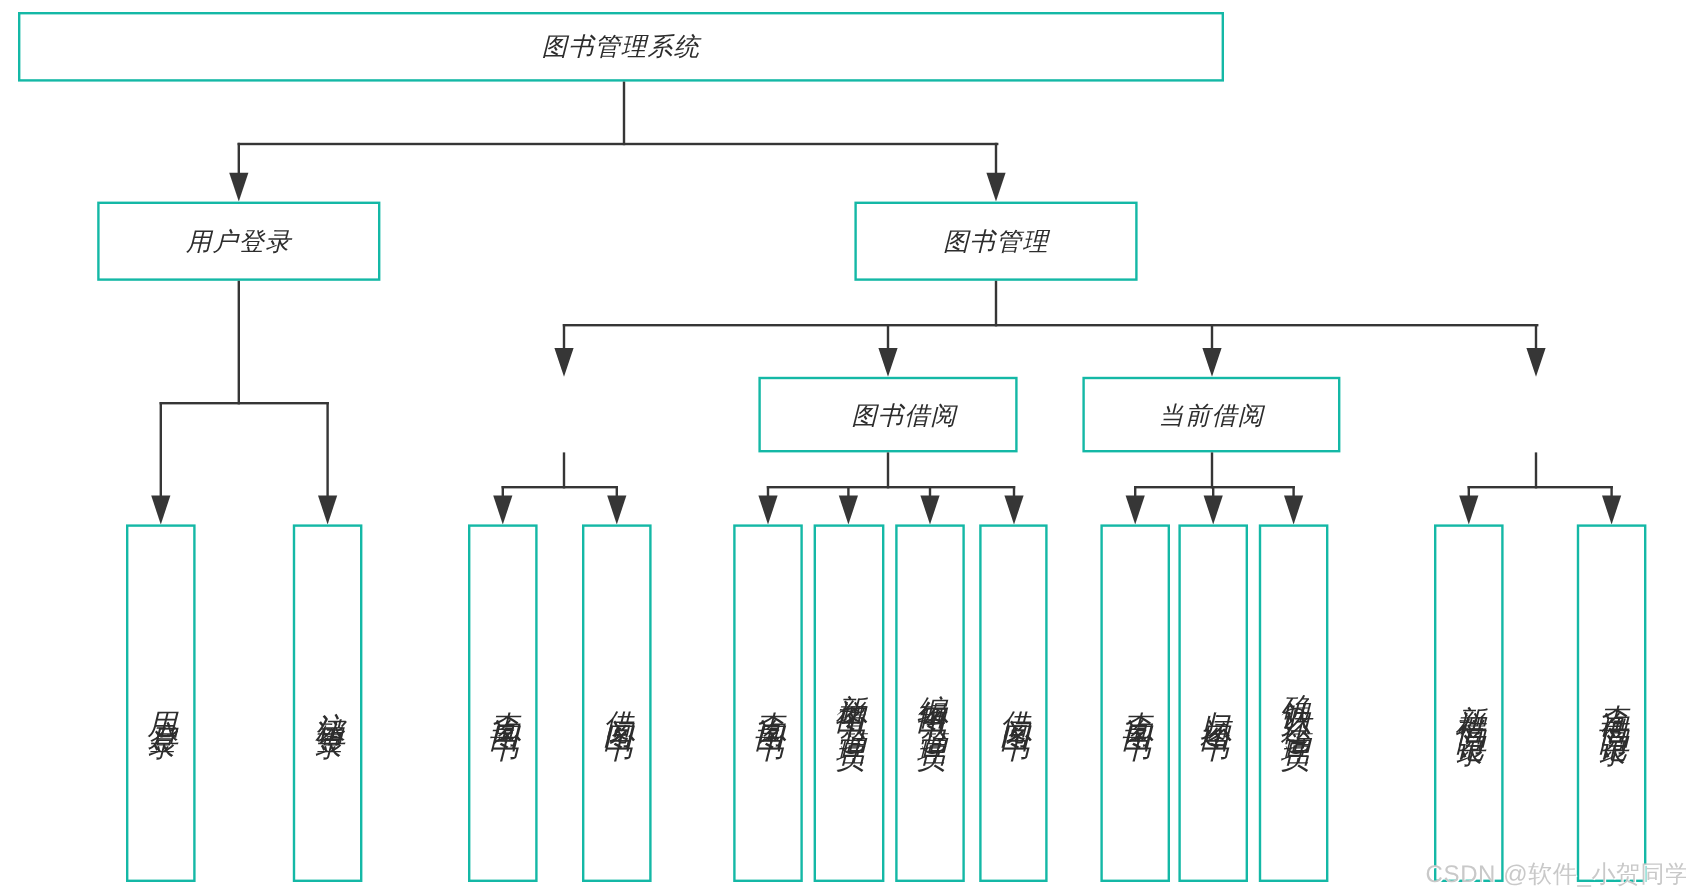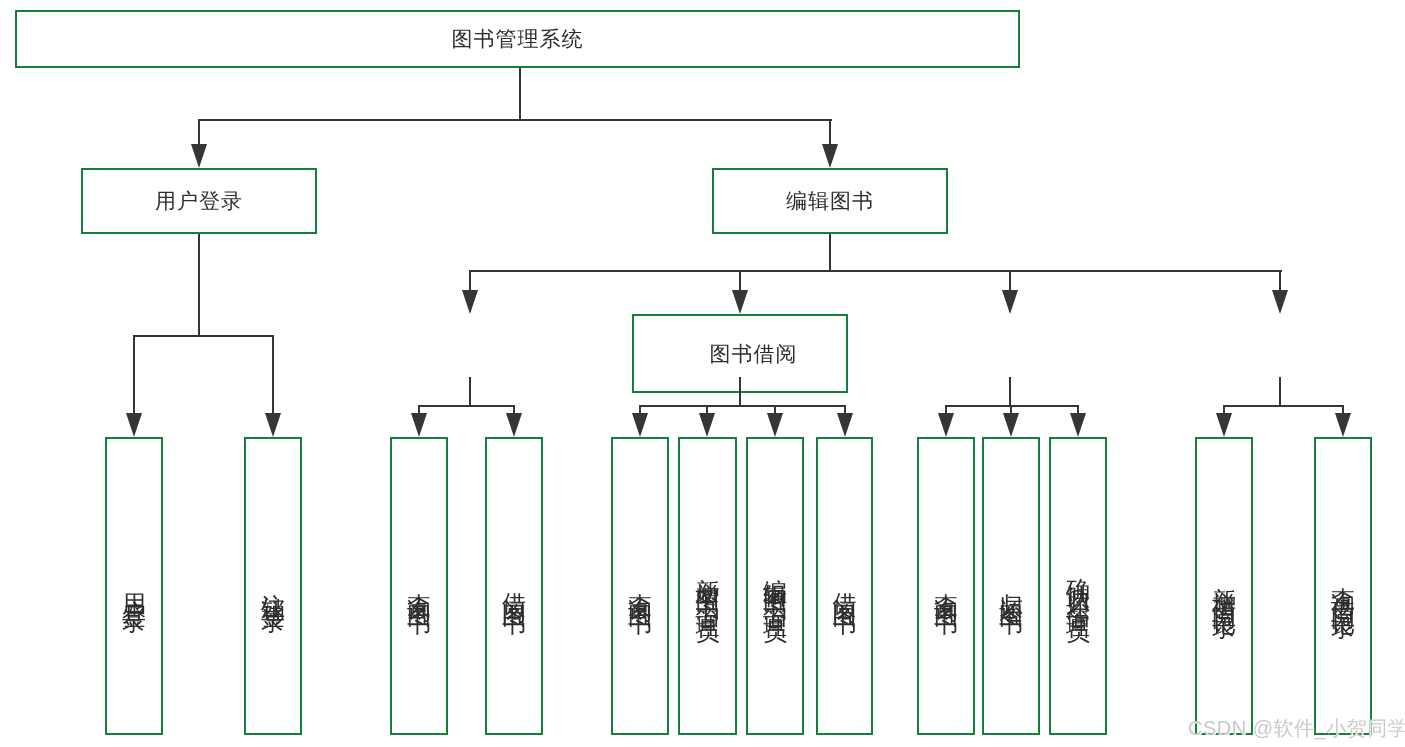--- a/index.html
+++ b/index.html
@@ -1,22 +1,22 @@
 <!DOCTYPE html>
 <html><head>
 <meta charset="utf-8">
 <style>
   html,body{margin:0;padding:0;background:#ffffff;}
   .canvas{
     position:relative;width:1405px;height:747px;background:#ffffff;overflow:hidden;
     font-family:"Liberation Sans","DejaVu Sans",sans-serif;color:#2d2d2d;
   }
   .box{
-    position:absolute;box-sizing:border-box;border:2px solid #15803d;background:#ffffff;
-    display:flex;align-items:center;justify-content:center;
+    position:absolute;box-sizing:border-box;border:2px solid #14b8a6;background:#ffffff;
+    display:flex;align-items:center;justify-content:center;font-style:italic;
   }
   .hlabel{font-size:21px;letter-spacing:1px;white-space:nowrap;}
   .vlabel{
     writing-mode:vertical-rl;text-orientation:mixed;
     font-size:24px;letter-spacing:6px;line-height:1;white-space:nowrap;
   }
   .line{position:absolute;background:#363636;}
   .arw{
     position:absolute;width:0;height:0;
     border-left:8px solid transparent;border-right:8px solid transparent;
@@ -41,43 +41,46 @@
   <div class="line" style="left:198px;top:119px;width:634px;height:2px;"></div>
   <div class="line" style="left:198px;top:119px;width:2px;height:29px;"></div>
   <div class="arw" style="left:191px;top:144px;"></div>
   <div class="line" style="left:829px;top:119px;width:2px;height:29px;"></div>
   <div class="arw" style="left:822px;top:144px;"></div>
 
   <div class="box" style="left:81px;top:168px;width:236px;height:66px;">
     <span class="hlabel">用户登录</span>
   </div>
   <div class="box" style="left:712px;top:168px;width:236px;height:66px;">
-    <span class="hlabel">编辑图书</span>
+    <span class="hlabel">图书管理</span>
   </div>
 
   <div class="line" style="left:198px;top:234px;width:2px;height:103px;"></div>
   <div class="line" style="left:133px;top:335px;width:141px;height:2px;"></div>
   <div class="line" style="left:133px;top:335px;width:2px;height:80px;"></div>
   <div class="arw" style="left:126px;top:413px;"></div>
   <div class="line" style="left:272px;top:335px;width:2px;height:80px;"></div>
   <div class="arw" style="left:265px;top:413px;"></div>
 
   <div class="line" style="left:829px;top:234px;width:2px;height:38px;"></div>
   <div class="line" style="left:469px;top:270px;width:813px;height:2px;"></div>
   <div class="line" style="left:469px;top:270px;width:2px;height:22px;"></div>
   <div class="arw" style="left:462px;top:290px;"></div>
   <div class="line" style="left:739px;top:270px;width:2px;height:22px;"></div>
   <div class="arw" style="left:732px;top:290px;"></div>
   <div class="line" style="left:1009px;top:270px;width:2px;height:22px;"></div>
   <div class="arw" style="left:1002px;top:290px;"></div>
   <div class="line" style="left:1279px;top:270px;width:2px;height:22px;"></div>
   <div class="arw" style="left:1272px;top:290px;"></div>
 
-  <div class="box" style="left:632px;top:314px;width:216px;height:79px;padding-left:27px;">
+  <div class="box" style="left:632px;top:314px;width:216px;height:63px;padding-left:27px;">
     <span class="hlabel">图书借阅</span>
+  </div>
+  <div class="box" style="left:902px;top:314px;width:215px;height:63px;">
+    <span class="hlabel">当前借阅</span>
   </div>
 
   <div class="line" style="left:469px;top:377px;width:2px;height:30px;"></div>
   <div class="line" style="left:418px;top:405px;width:97px;height:2px;"></div>
   <div class="line" style="left:418px;top:405px;width:2px;height:10px;"></div>
   <div class="arw" style="left:411px;top:413px;"></div>
   <div class="line" style="left:513px;top:405px;width:2px;height:10px;"></div>
   <div class="arw" style="left:506px;top:413px;"></div>
 
   <div class="line" style="left:739px;top:377px;width:2px;height:30px;"></div>

